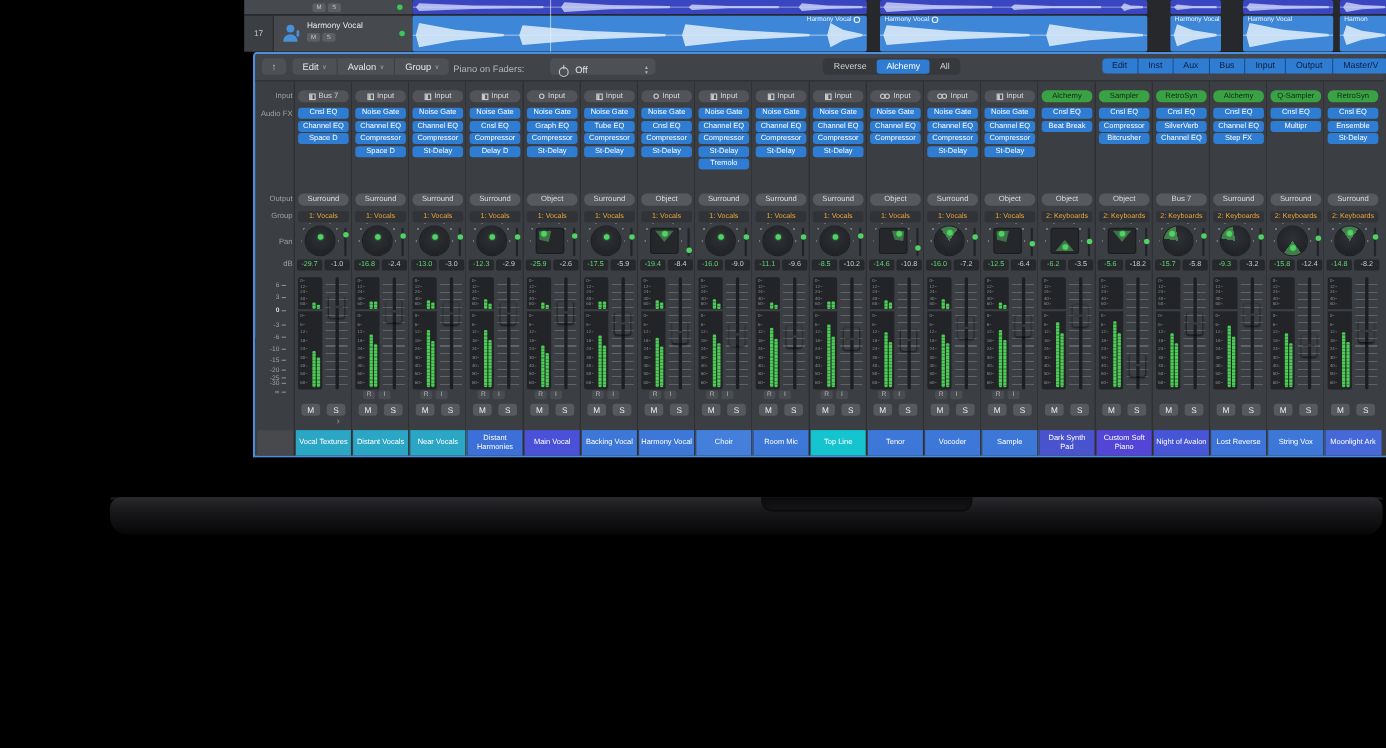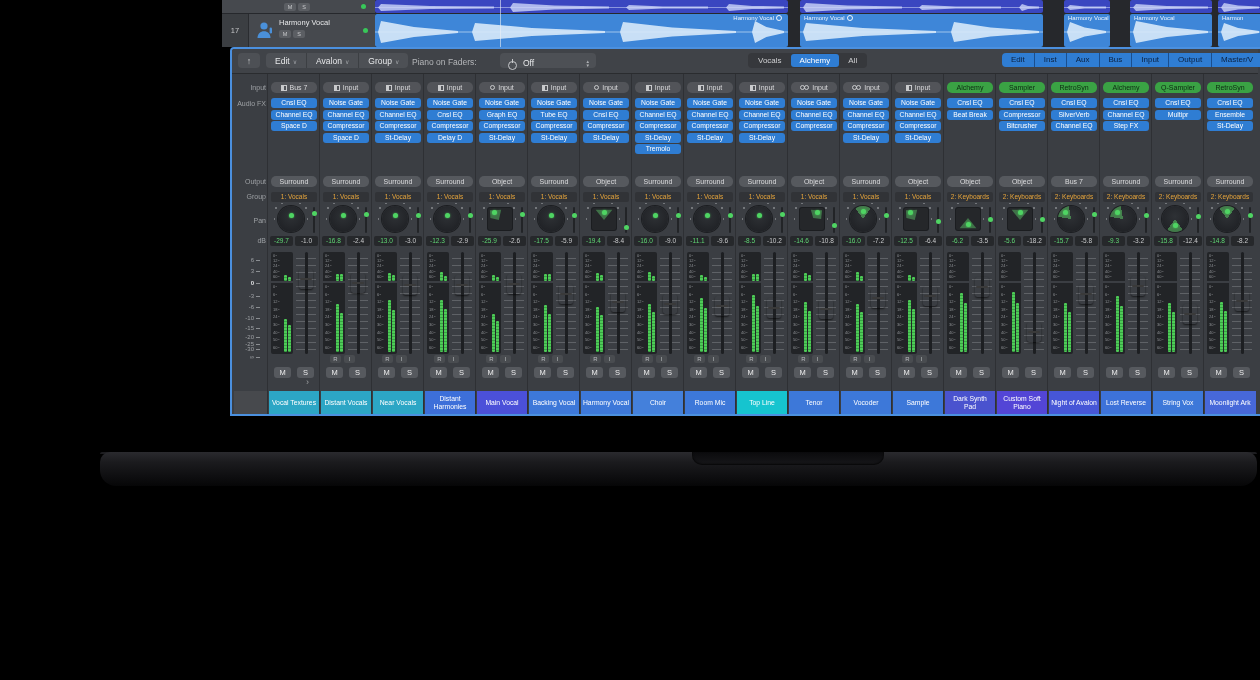--- a/index.html
+++ b/index.html
@@ -263,21 +263,21 @@
           <i></i>
           <b></b>
         </span>
       <span id="sendsval">Off</span>
       <span class="stepper">
           <span>▲</span>
           <span>▼</span>
         </span>
     </div>
     <div id="viewmodes">
-      <span class="vmode">Vocals</span>
+      <span class="vmode">Reverse</span>
       <span class="vmode sel">Alchemy</span>
       <span class="vmode">All</span>
     </div>
     <div id="filters">
         <span class="filt">Edit</span>
         <span class="filt">Inst</span>
         <span class="filt">Aux</span>
         <span class="filt">Bus</span>
         <span class="filt">Input</span>
         <span class="filt">Output</span>

